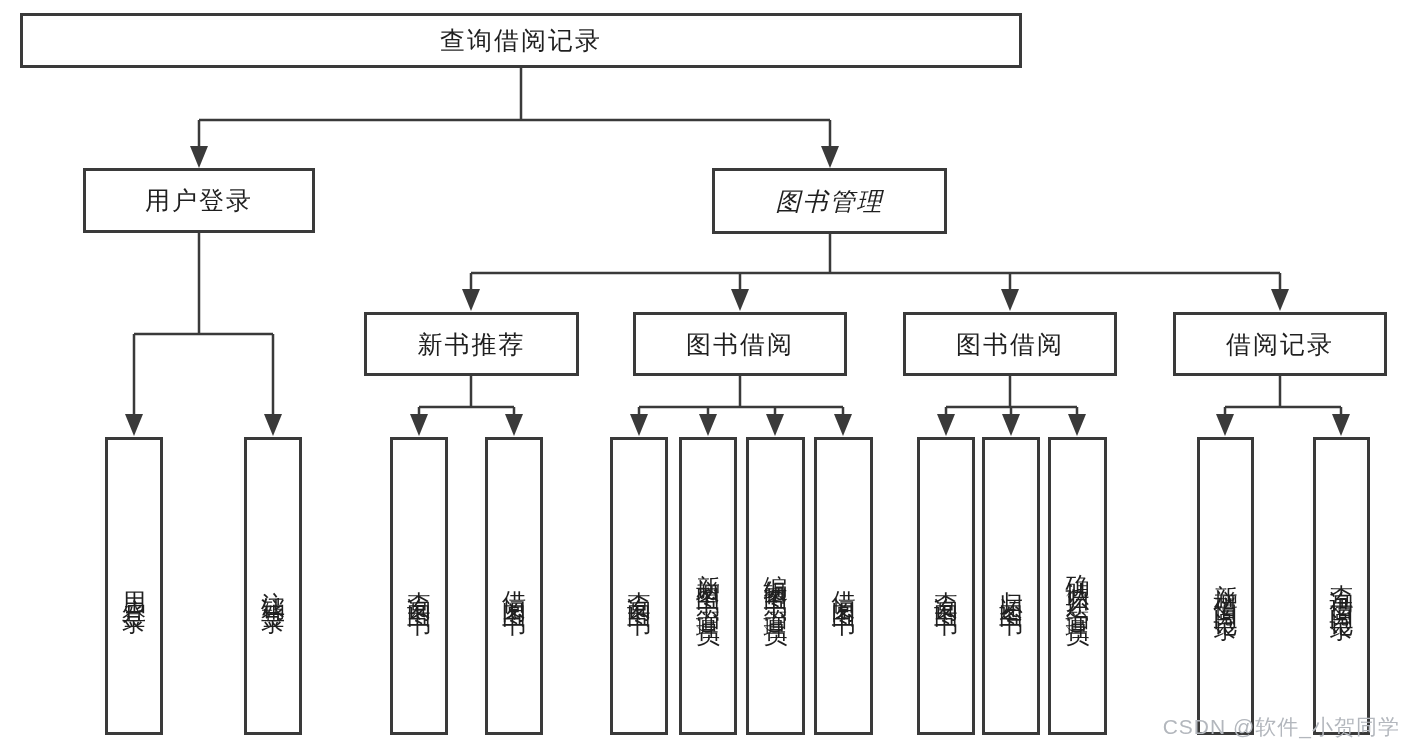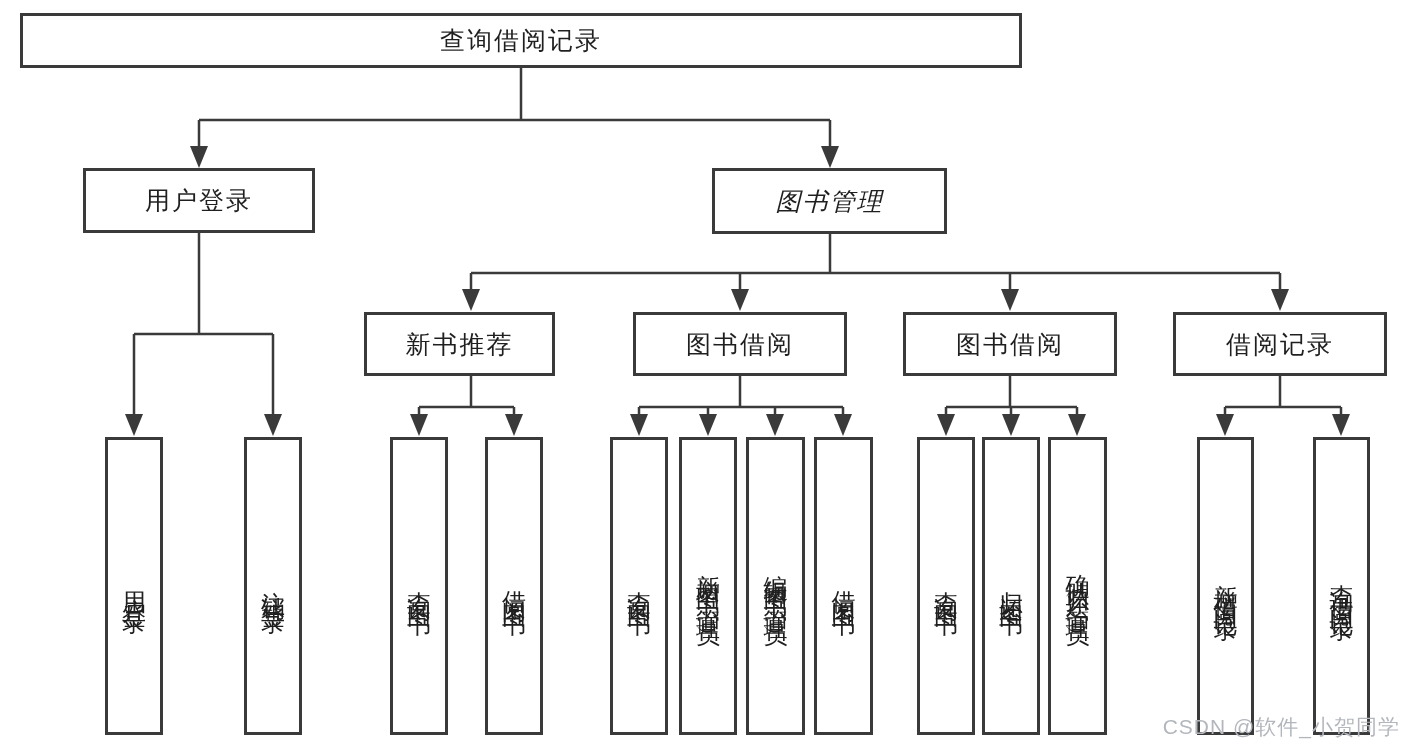--- a/index.html
+++ b/index.html
@@ -97,21 +97,21 @@
     <span class="h-label">查询借阅记录</span>
   </div>
 
   <div class="box" style="left:83px; top:168px; width:232px; height:65px;">
     <span class="h-label">用户登录</span>
   </div>
   <div class="box" style="left:712px; top:168px; width:235px; height:66px;font-style:italic;">
     <span class="h-label">图书管理</span>
   </div>
 
-  <div class="box" style="left:364px; top:312px; width:191px; height:64px;text-align:center;">
+  <div class="box" style="left:364px; top:312px; width:215px; height:64px;text-align:center;">
     <span class="h-label">新书推荐</span>
   </div>
   <div class="box" style="left:633px; top:312px; width:214px; height:64px;font-family:Liberation Mono, monospace;">
     <span class="h-label">图书借阅</span>
   </div>
   <div class="box" style="left:903px; top:312px; width:214px; height:64px;">
     <span class="h-label">图书借阅</span>
   </div>
   <div class="box" style="left:1173px; top:312px; width:214px; height:64px;">
     <span class="h-label">借阅记录</span>

